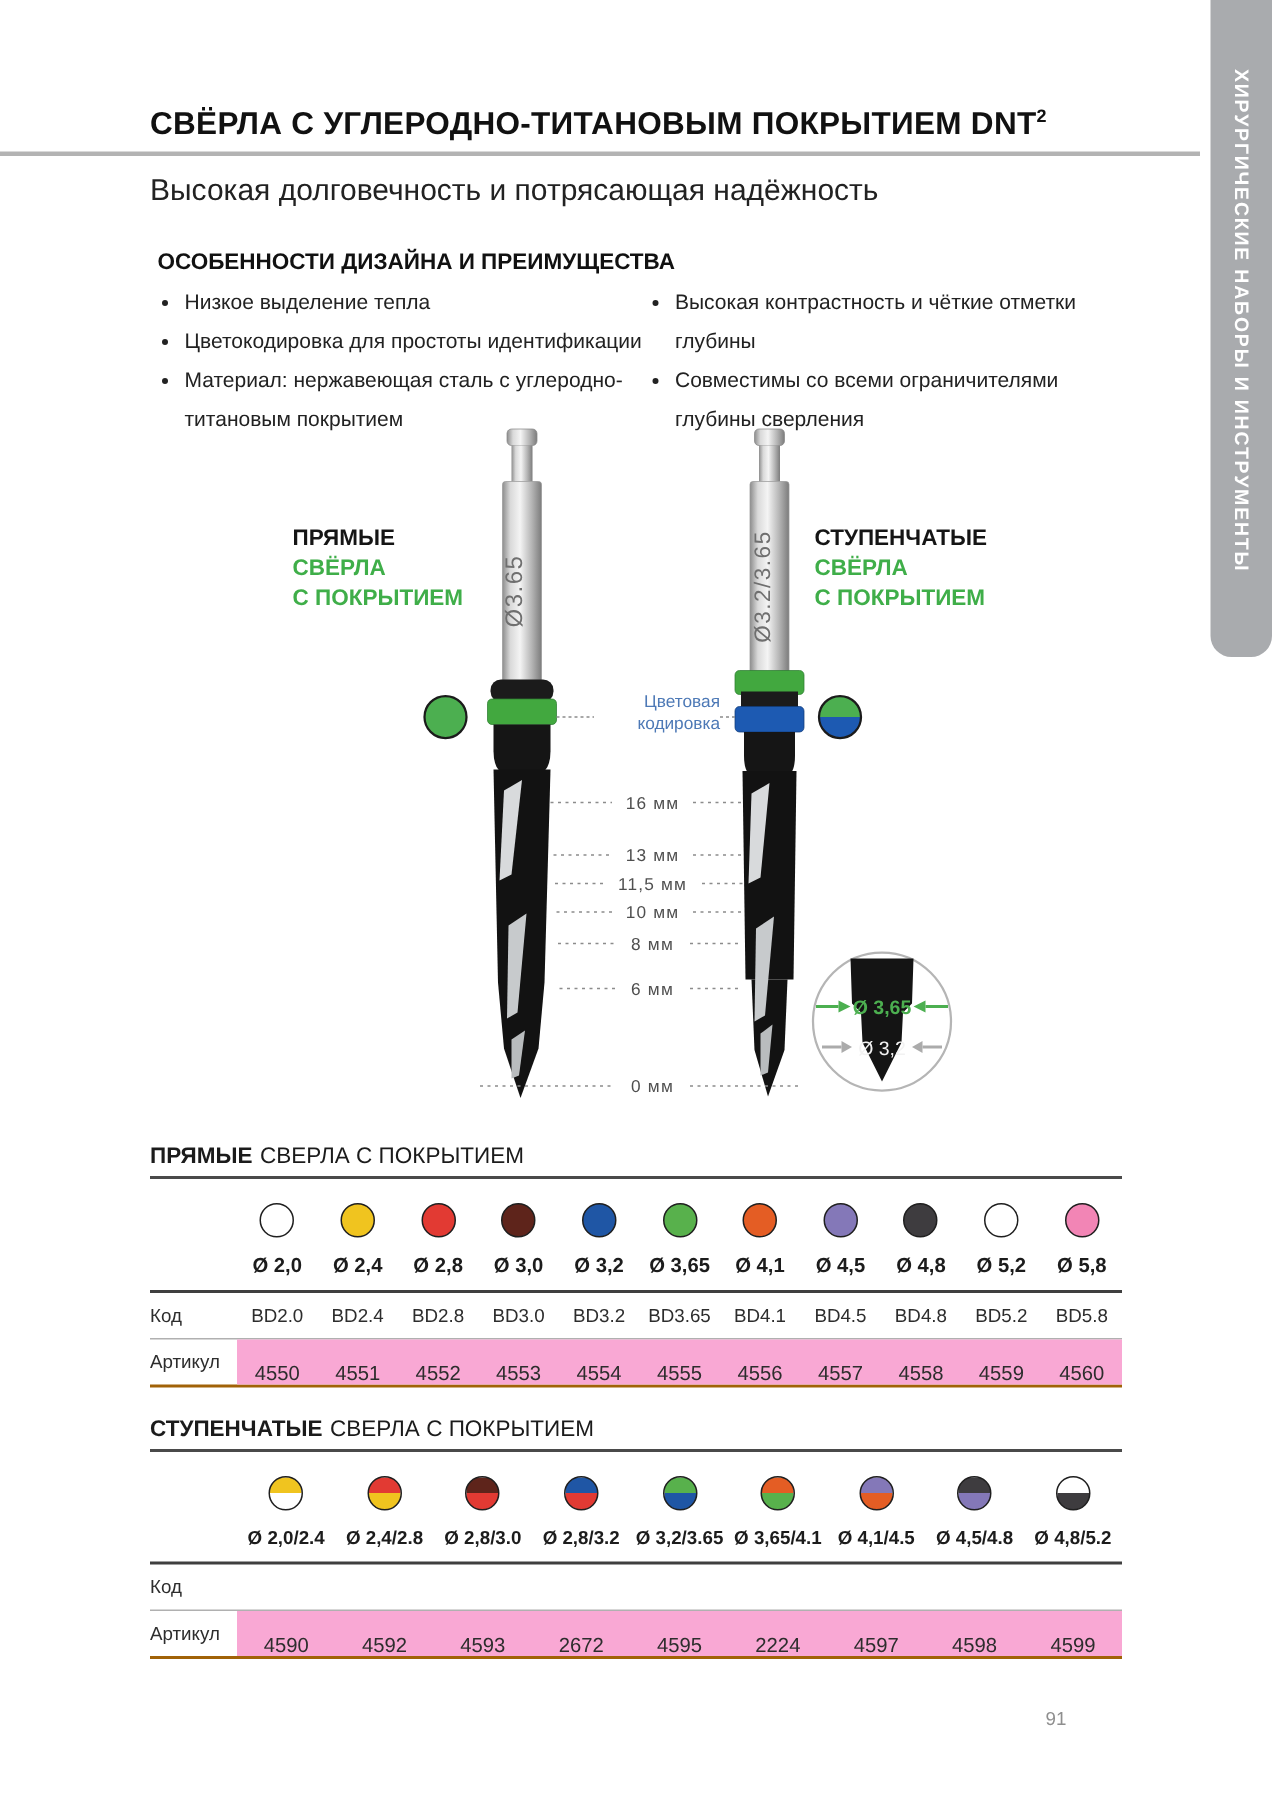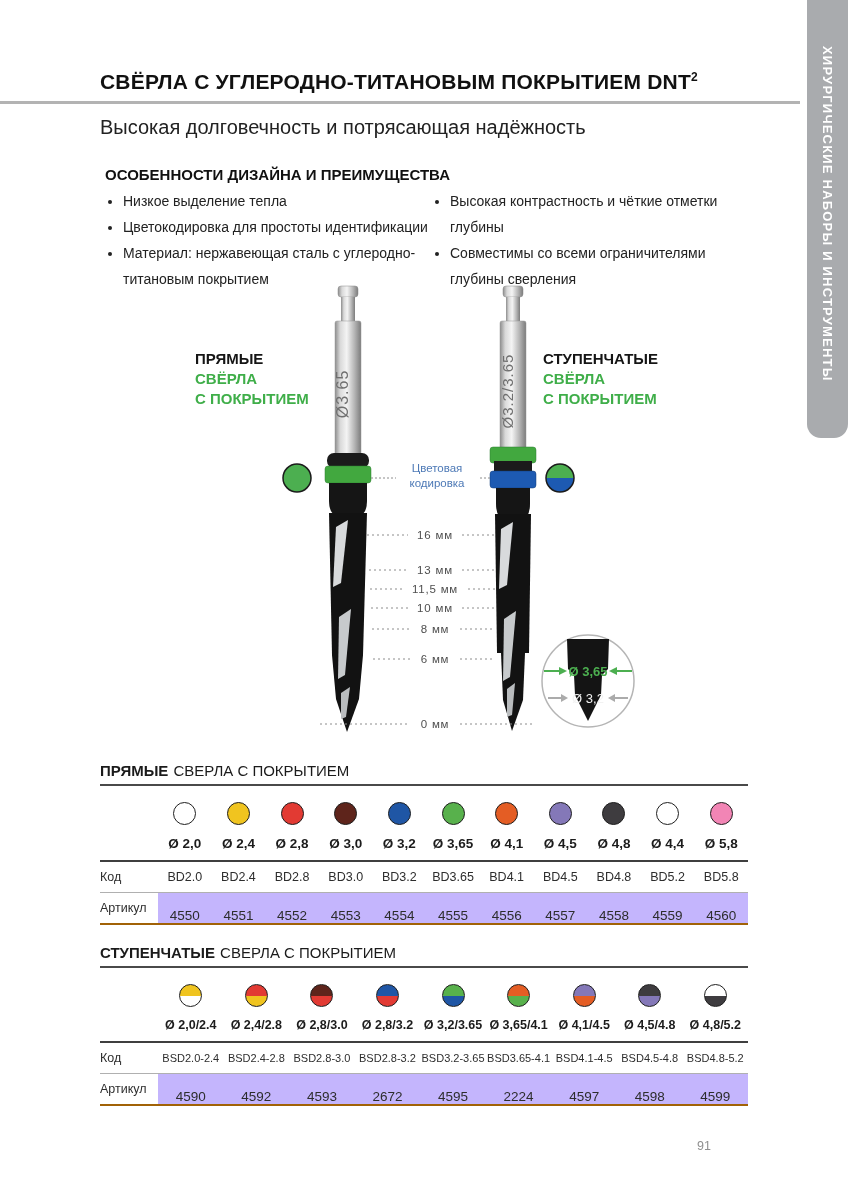--- a/index.html
+++ b/index.html
@@ -22,21 +22,21 @@
   .feat-head{position:absolute;left:105px;top:166px;font-size:15px;font-weight:bold;color:#111;}
   ul.feats{position:absolute;margin:0;padding:0 0 0 18px;font-size:14px;line-height:26px;color:#222;}
   .feats-left{left:105px;top:188px;width:325px;}
   .feats-right{left:432px;top:188px;width:300px;}
 
   
   .drill-label{position:absolute;font-size:15px;font-weight:bold;line-height:1.32;}
   .drill-label .ln1{color:#151515;}
   .lbl-straight{left:195px;top:349px;}
   .lbl-stepped{left:543px;top:349px;}
-  .coding-label{position:absolute;left:394px;top:461px;width:86px;text-align:center;
+  .coding-label{position:absolute;left:394px;top:461px;width:86px;text-align:right;
                 font-size:11.5px;line-height:1.3;}
   .diagram-svg{position:absolute;left:180px;top:285px;}
 
   
   .tbl{position:absolute;left:100px;width:648px;}
   .tbl-straight{top:762px;}
   .tbl-stepped{top:944px;}
   .tbl-heading{font-size:15px;color:#1b1b1b;border-bottom:2px solid #4a4a4a;padding-bottom:5px;}
   .tbl-heading .bold{font-weight:bold;}
   .tbl-heading span+span{margin-left:5px;}
@@ -48,21 +48,21 @@
   .dot{display:inline-block;width:21px;height:21px;border-radius:50%;
        border:1.5px solid #1f1f1f;background:var(--c,#fff);vertical-align:middle;}
   .dot.half{background:linear-gradient(var(--ct,#fff) 50%, var(--cb,#fff) 50%);}
   .diam-row{padding-bottom:9px;border-bottom:2px solid #3f3f3f;font-weight:bold;}
   .tbl-straight .diam-row .t-cell{font-size:13.5px;}
   .tbl-stepped .diam-row .t-cell{font-size:12.5px;}
   .code-row{height:30px;border-bottom:1px solid #b0b0b0;}
   .tbl-straight .code-row .t-cell{font-size:12.5px;color:#2d2d2d;}
   .tbl-stepped .code-row .t-cell{font-size:11px;color:#2d2d2d;}
   .article-row{height:30px;border-bottom:2px solid #a16207;}
-  .article-row .t-cells{background:#c4b5fd;height:30px;}
+  .article-row .t-cells{background:#f9a8d4;height:30px;}
   .article-row .t-cell{font-size:13.5px;color:#2d2d2d;}
 
   .page-number{position:absolute;left:697px;top:1139px;font-size:12.5px;color:#8f8f8f;}
 
   svg text{font-family:"Liberation Sans",sans-serif;}
 </style>
 </head>
 <body>
 
 <div class="page">
@@ -239,21 +239,21 @@
       <div class="t-cells">
         <div class="t-cell">Ø 2,0</div>
           <div class="t-cell">Ø 2,4</div>
           <div class="t-cell">Ø 2,8</div>
           <div class="t-cell">Ø 3,0</div>
           <div class="t-cell">Ø 3,2</div>
           <div class="t-cell">Ø 3,65</div>
           <div class="t-cell">Ø 4,1</div>
           <div class="t-cell">Ø 4,5</div>
           <div class="t-cell">Ø 4,8</div>
-          <div class="t-cell">Ø 4,4</div>
+          <div class="t-cell">Ø 5,2</div>
           <div class="t-cell">Ø 5,8</div>
       </div>
     </div>
     <div class="t-row code-row">
       <div class="t-rowhead">Код</div>
       <div class="t-cells">
         <div class="t-cell">BD2.0</div>
           <div class="t-cell">BD2.4</div>
           <div class="t-cell">BD2.8</div>
           <div class="t-cell">BD3.0</div>
@@ -329,31 +329,20 @@
           <div class="t-cell">Ø 2,8/3.2</div>
           <div class="t-cell">Ø 3,2/3.65</div>
           <div class="t-cell">Ø 3,65/4.1</div>
           <div class="t-cell">Ø 4,1/4.5</div>
           <div class="t-cell">Ø 4,5/4.8</div>
           <div class="t-cell">Ø 4,8/5.2</div>
       </div>
     </div>
     <div class="t-row code-row">
       <div class="t-rowhead">Код</div>
-      <div class="t-cells">
-        <div class="t-cell">BSD2.0-2.4</div>
-          <div class="t-cell">BSD2.4-2.8</div>
-          <div class="t-cell">BSD2.8-3.0</div>
-          <div class="t-cell">BSD2.8-3.2</div>
-          <div class="t-cell">BSD3.2-3.65</div>
-          <div class="t-cell">BSD3.65-4.1</div>
-          <div class="t-cell">BSD4.1-4.5</div>
-          <div class="t-cell">BSD4.5-4.8</div>
-          <div class="t-cell">BSD4.8-5.2</div>
-      </div>
     </div>
     <div class="t-row article-row">
       <div class="t-rowhead">Артикул</div>
       <div class="t-cells">
         <div class="t-cell">4590</div>
           <div class="t-cell">4592</div>
           <div class="t-cell">4593</div>
           <div class="t-cell">2672</div>
           <div class="t-cell">4595</div>
           <div class="t-cell">2224</div>

